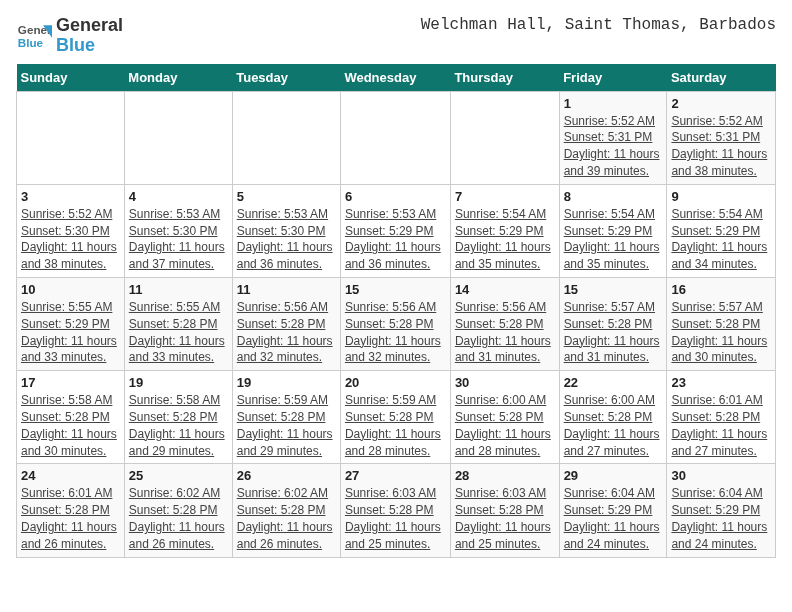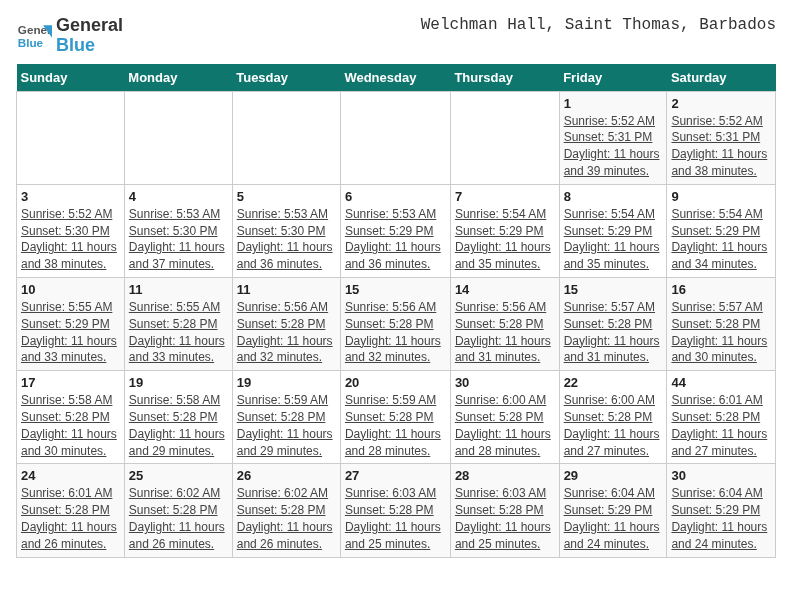--- a/index.html
+++ b/index.html
@@ -256,21 +256,21 @@
 Sunset: 5:28 PM
 Daylight: 11 hours and 28 minutes.</div>
         </td>
         <td>
           <span class="day-num">22</span>
           <div class="day-info">Sunrise: 6:00 AM
 Sunset: 5:28 PM
 Daylight: 11 hours and 27 minutes.</div>
         </td>
         <td>
-          <span class="day-num">44</span>
+          <span class="day-num">23</span>
           <div class="day-info">Sunrise: 6:01 AM
 Sunset: 5:28 PM
 Daylight: 11 hours and 27 minutes.</div>
         </td>
       </tr>
       <tr>
         <td>
           <span class="day-num">24</span>
           <div class="day-info">Sunrise: 6:01 AM
 Sunset: 5:28 PM

